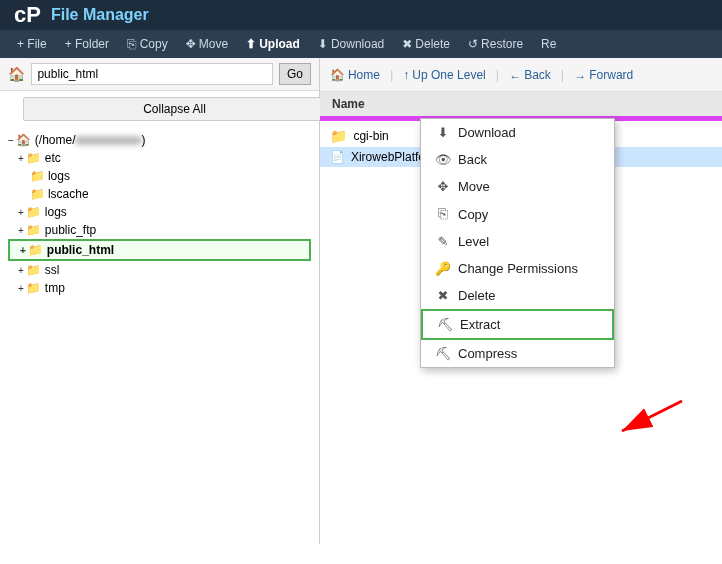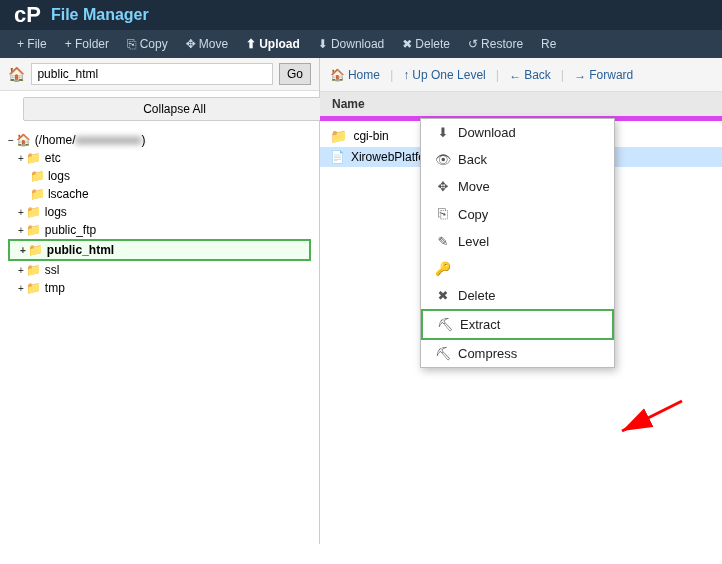--- a/index.html
+++ b/index.html
@@ -389,20 +389,21 @@
       <div class="ctx-item">
         <span class="ctx-icon">⎘</span>
         <span>Copy</span>
       </div>
       <div class="ctx-item">
         <span class="ctx-icon">✎</span>
         <span>Level</span>
       </div>
       <div class="ctx-item">
         <span class="ctx-icon">🔑</span>
+        <span>Change Permissions</span>
       </div>
       <div class="ctx-item">
         <span class="ctx-icon">✖</span>
         <span>Delete</span>
       </div>
       <div class="ctx-item highlighted">
         <span class="ctx-icon">⛏</span>
         <span>Extract</span>
       </div>
       <div class="ctx-item">

